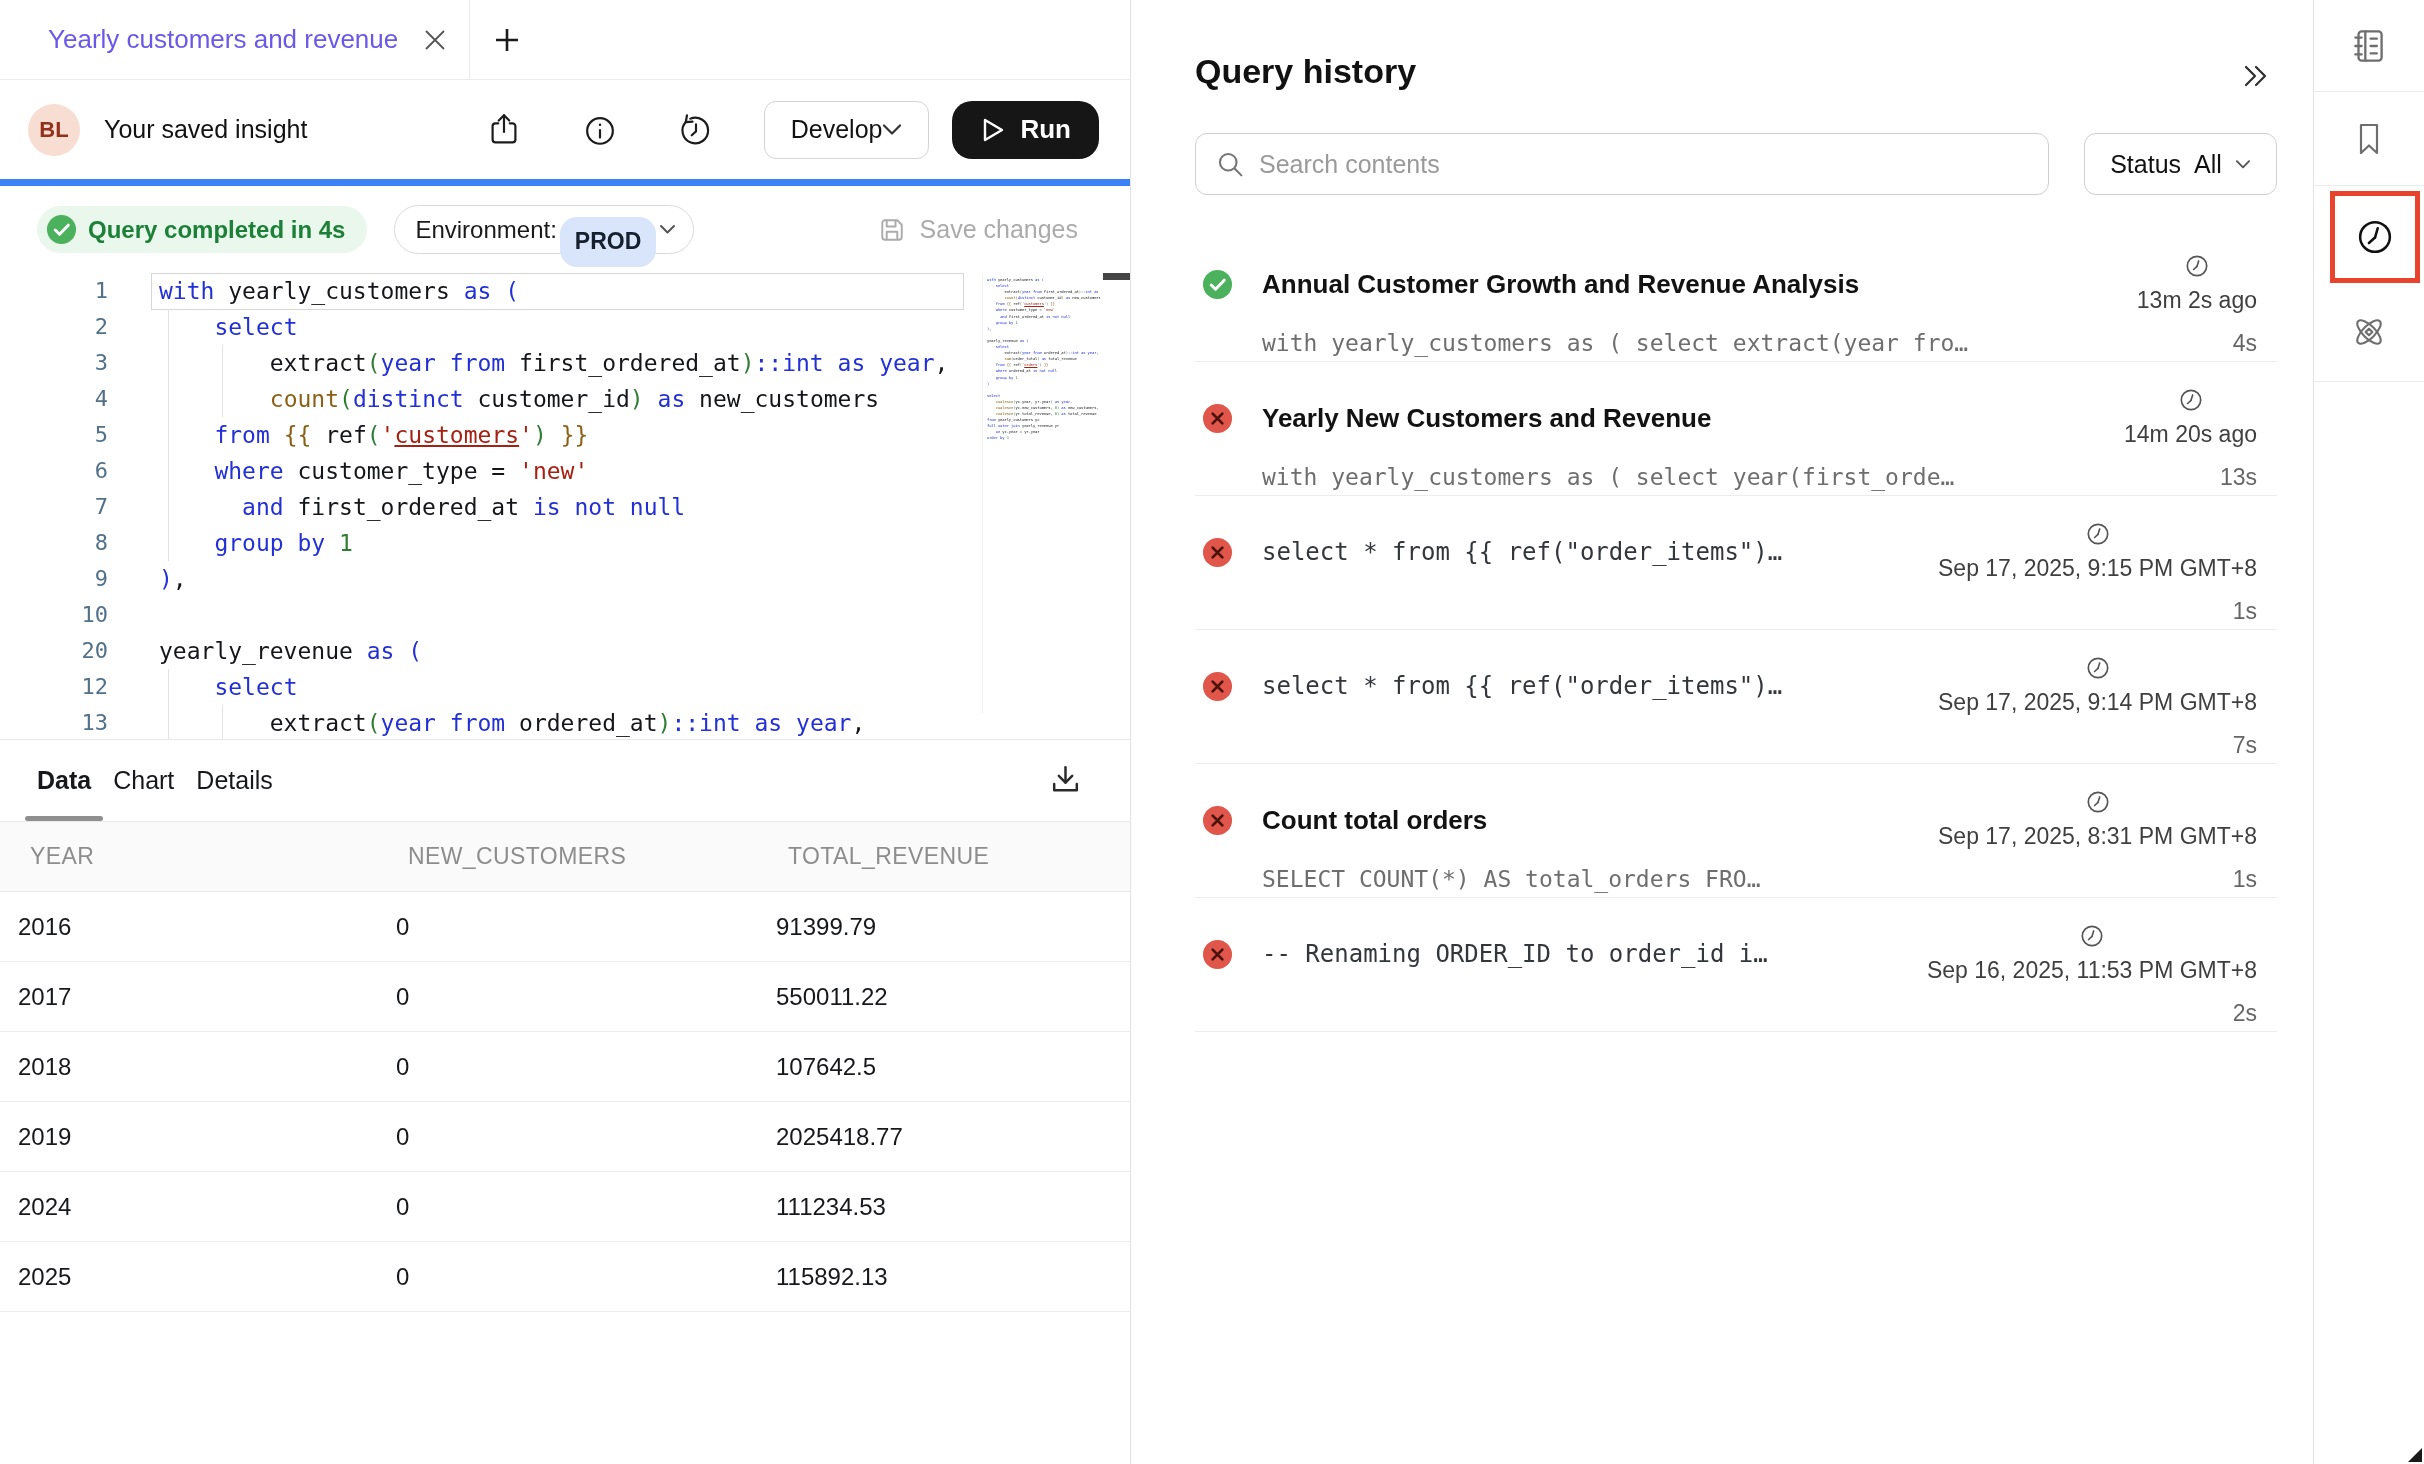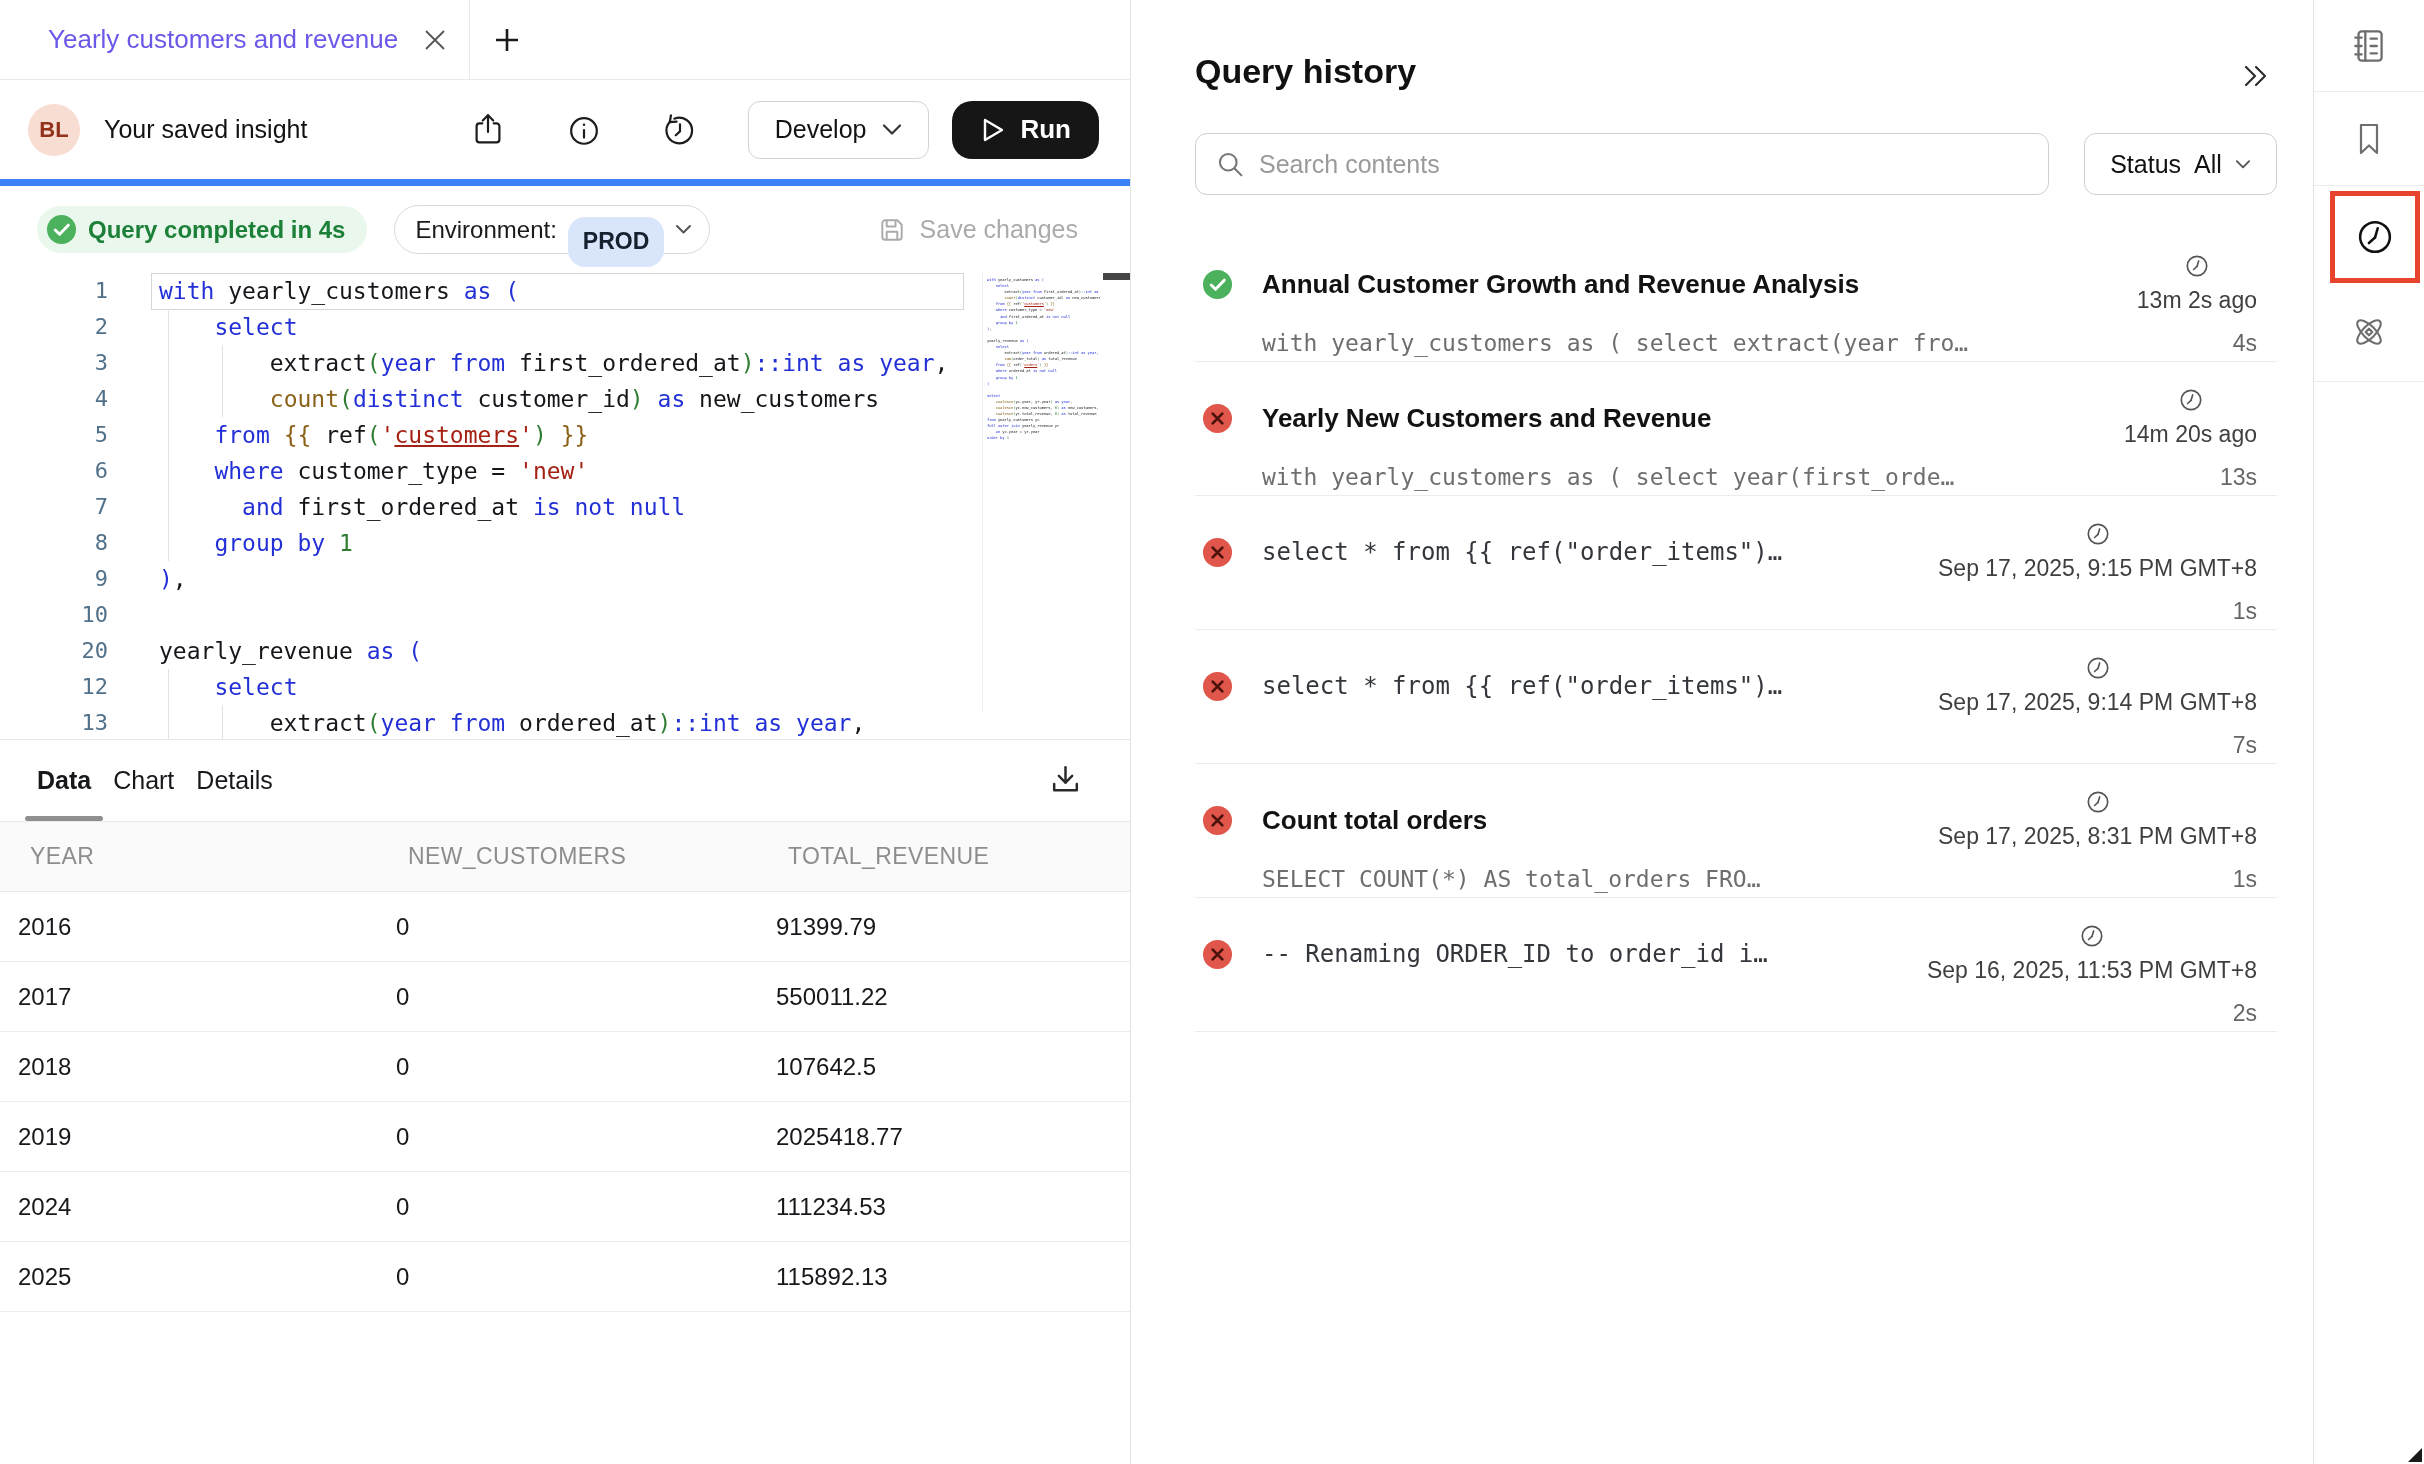--- a/index.html
+++ b/index.html
@@ -13,27 +13,27 @@
   .tabbar { height:80px; border-bottom:1px solid #eaeaea; display:flex; align-items:stretch; }
   .tab { width:470px; display:flex; align-items:center; padding-left:48px; gap:24px; border-right:1px solid #eaeaea; cursor:pointer; }
   .tab-title { color:#6a59e8; font-size:26px; white-space:nowrap; }
   .newtab { width:74px; display:flex; align-items:center; justify-content:center; cursor:pointer; }
 
   .toolbar { height:106px; border-bottom:7px solid #3b82f6; display:flex; align-items:center; padding:0 31px 0 28px; }
   .avatar { width:52px; height:52px; border-radius:50%; background:#f7ddd2; color:#93321c; font-weight:700; font-size:22px; display:flex; align-items:center; justify-content:center; }
   .insight-label { margin-left:24px; font-size:25px; color:#121212; }
   .tb-spacer { flex:1; }
   .icon-btn { width:44px; height:44px; display:flex; align-items:center; justify-content:center; margin-left:52px; cursor:pointer; }
-  .develop-btn { height:58px; margin-left:46px; border:1.5px solid #d4d4d4; border-radius:12px; background:#fff; display:flex; align-items:center; gap:16px; padding:0 26px; font-size:25px; color:#121212; cursor:pointer; }
+  .develop-btn { height:58px; margin-left:46px; border:1.5px solid #d4d4d4; border-radius:12px; background:#fff; display:flex; align-items:center; padding:0 26px; font-size:25px; color:#121212; cursor:pointer; }
   .run-btn { height:58px; margin-left:23px; border-radius:20px; background:#161616; color:#fff; display:flex; align-items:center; gap:14px; padding:0 28px; font-size:26px; font-weight:700; cursor:pointer; }
 
   .statusrow { height:87px; display:flex; align-items:center; padding-left:37px; }
   .pill { height:47px; background:#e9f7ec; border-radius:24px; display:flex; align-items:center; gap:11px; padding:0 22px 0 9px; }
   .pill-text { color:#1c8038; font-size:24px; font-weight:600; }
-  .env-ctl { margin-left:27px; height:49px; border:1.5px solid #d9d9d9; border-radius:25px; display:flex; align-items:center; gap:11px; padding:0 17px 0 20px; background:#fff; cursor:pointer; }
+  .env-ctl { margin-left:27px; height:49px; border:1.5px solid #d9d9d9; border-radius:25px; display:flex; align-items:center; gap:3px; padding:0 17px 0 20px; background:#fff; cursor:pointer; }
   .env-label { font-size:24px; color:#1a1a1a; }
   .env-chip { height:50px; background:#d9e5fb; border-radius:17px; display:flex; align-items:center; padding:0 15px; font-size:23px; font-weight:700; color:#17202e;margin-top:24px; }
   .save-ctl { margin-left:auto; margin-right:52px; display:flex; align-items:center; gap:13px; color:#ababab; font-size:25px; }
 
   
   .editor { position:relative; height:466px; overflow:hidden; background:#fff; }
   .cur-line { position:absolute; left:151px; top:0px; width:813px; height:37px; background:#fff; border:1.5px solid #d6d6d6; z-index:0; }
   .gutter { position:absolute; left:0; top:0; width:108px; z-index:1; }
   .gutter-num { height:36px; line-height:36px; text-align:right; font-family:"DejaVu Sans Mono", monospace; font-size:22px; color:#517089; }
   .code-col { position:absolute; left:0; right:150px; top:0; z-index:1; }

